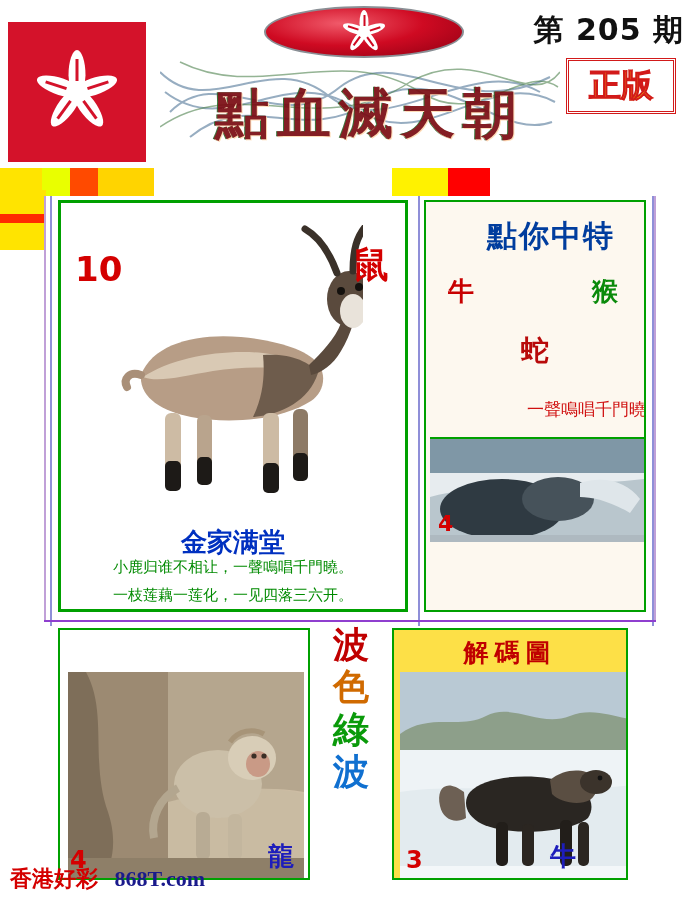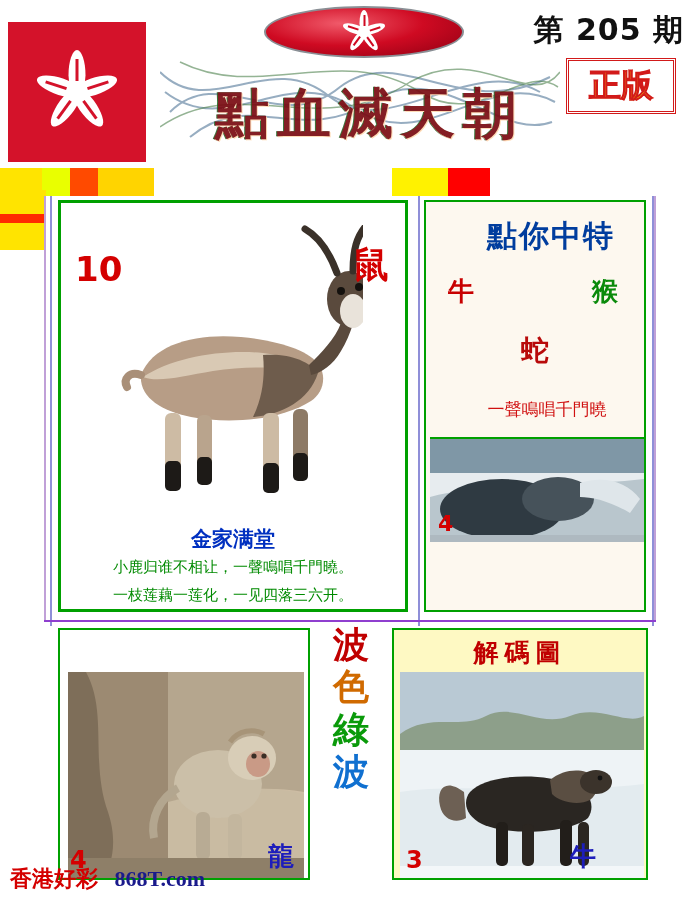--- a/index.html
+++ b/index.html
@@ -122,21 +122,21 @@
   #goat-zodiac {
     position: absolute; right: 16px; top: 38px;
     font-size: 36px; font-weight: bold; color: #d40000;
     font-family: "DejaVu Sans", sans-serif;
   }
   #goat-photo {
     position: absolute; left: 52px; top: 22px; width: 250px; height: 300px;
   }
   #goat-caption {
     position: absolute; left: 0; top: 322px; width: 100%;
-    text-align: center; font-size: 21px; font-weight: bold; color: #0030c0;
+    text-align: center; font-size: 26px; font-weight: bold; color: #0030c0;
     font-family: Liberation Mono, monospace;
   }
   .verse {
     position: absolute; left: 0; width: 100%;
     text-align: center; font-size: 15px; color: #008a00;
     font-family: "DejaVu Sans", sans-serif;
   }
   #verse1 { top: 355px; }
   #verse2 { top: 383px; }
 
@@ -151,22 +151,22 @@
     position: absolute; left: 0; top: 14px; width: 100%;
     text-align: center; font-size: 30px; font-weight: bold; color: #003d9e;
     letter-spacing: 2px;
     font-family: "DejaVu Sans", sans-serif;
     margin-left: 16px;
   }
   .pick-a { position: absolute; top: 72px; left: 22px; font-size: 26px; font-weight: bold; color: #c80000; font-family: "DejaVu Sans", sans-serif; }
   .pick-b { position: absolute; top: 72px; right: 26px; font-size: 26px; font-weight: bold; color: #0a8a0a; font-family: "DejaVu Sans", sans-serif; }
   .pick-c { position: absolute; top: 130px; left: 0; width: 100%; text-align: center; font-size: 28px; font-weight: bold; color: #b80a0a; font-family: "DejaVu Sans", sans-serif; }
   #pick-line {
-    position: absolute; top: 196px; left: 12px; width: 100%;
-    text-align: center; font-size: 17px; color: #d01010;
+    position: absolute; top: 196px; left: 2px; width: 100%;
+    text-align: right; font-size: 17px; color: #d01010;
     font-family: "DejaVu Sans", sans-serif;
   }
   #pick-photo {
     position: absolute; left: 4px; top: 235px; width: 214px; height: 105px;
     border-top: 2px solid #00a000;
     overflow: hidden;
   }
   #pick-photo-num {
     position: absolute; left: 8px; bottom: 6px;
     font-size: 22px; font-weight: bold; color: #d40000;
@@ -200,22 +200,22 @@
     font-size: 36px; font-weight: bold; line-height: 1.18;
     font-family: "DejaVu Sans", sans-serif;
     text-shadow: 1px 1px 0 #fff;
   }
   .w1 { color: #c00000; }
   .w2 { color: #d06a00; }
   .w3 { color: #0a9a0a; }
   .w4 { color: #1070d0; }
 
   #decode-card {
-    position: absolute; left: 392px; top: 628px; width: 256px; height: 252px;
-    border: 2px solid #00a000; background: #fef9c3; overflow: hidden;
+    position: absolute; left: 392px; top: 628px; width: 236px; height: 252px;
+    border: 2px solid #00a000; background: #fde047; overflow: hidden;
   }
   #decode-title {
     position: absolute; left: 0; top: 6px; width: 100%;
     text-align: center; font-size: 25px; font-weight: bold; color: #c00000;
     letter-spacing: 6px;
     font-family: "DejaVu Sans", sans-serif;
   }
   #dog-photo { position: absolute; left: 6px; top: 42px; width: 244px; height: 208px; }
   #decode-num { position: absolute; left: 12px; bottom: 4px; font-size: 24px; font-weight: bold; color: #d40000; font-family: "DejaVu Sans", sans-serif; }
   #decode-zodiac { position: absolute; right: 50px; bottom: 4px; font-size: 26px; font-weight: bold; color: #1d1dbb; font-family: "DejaVu Sans", sans-serif; }

